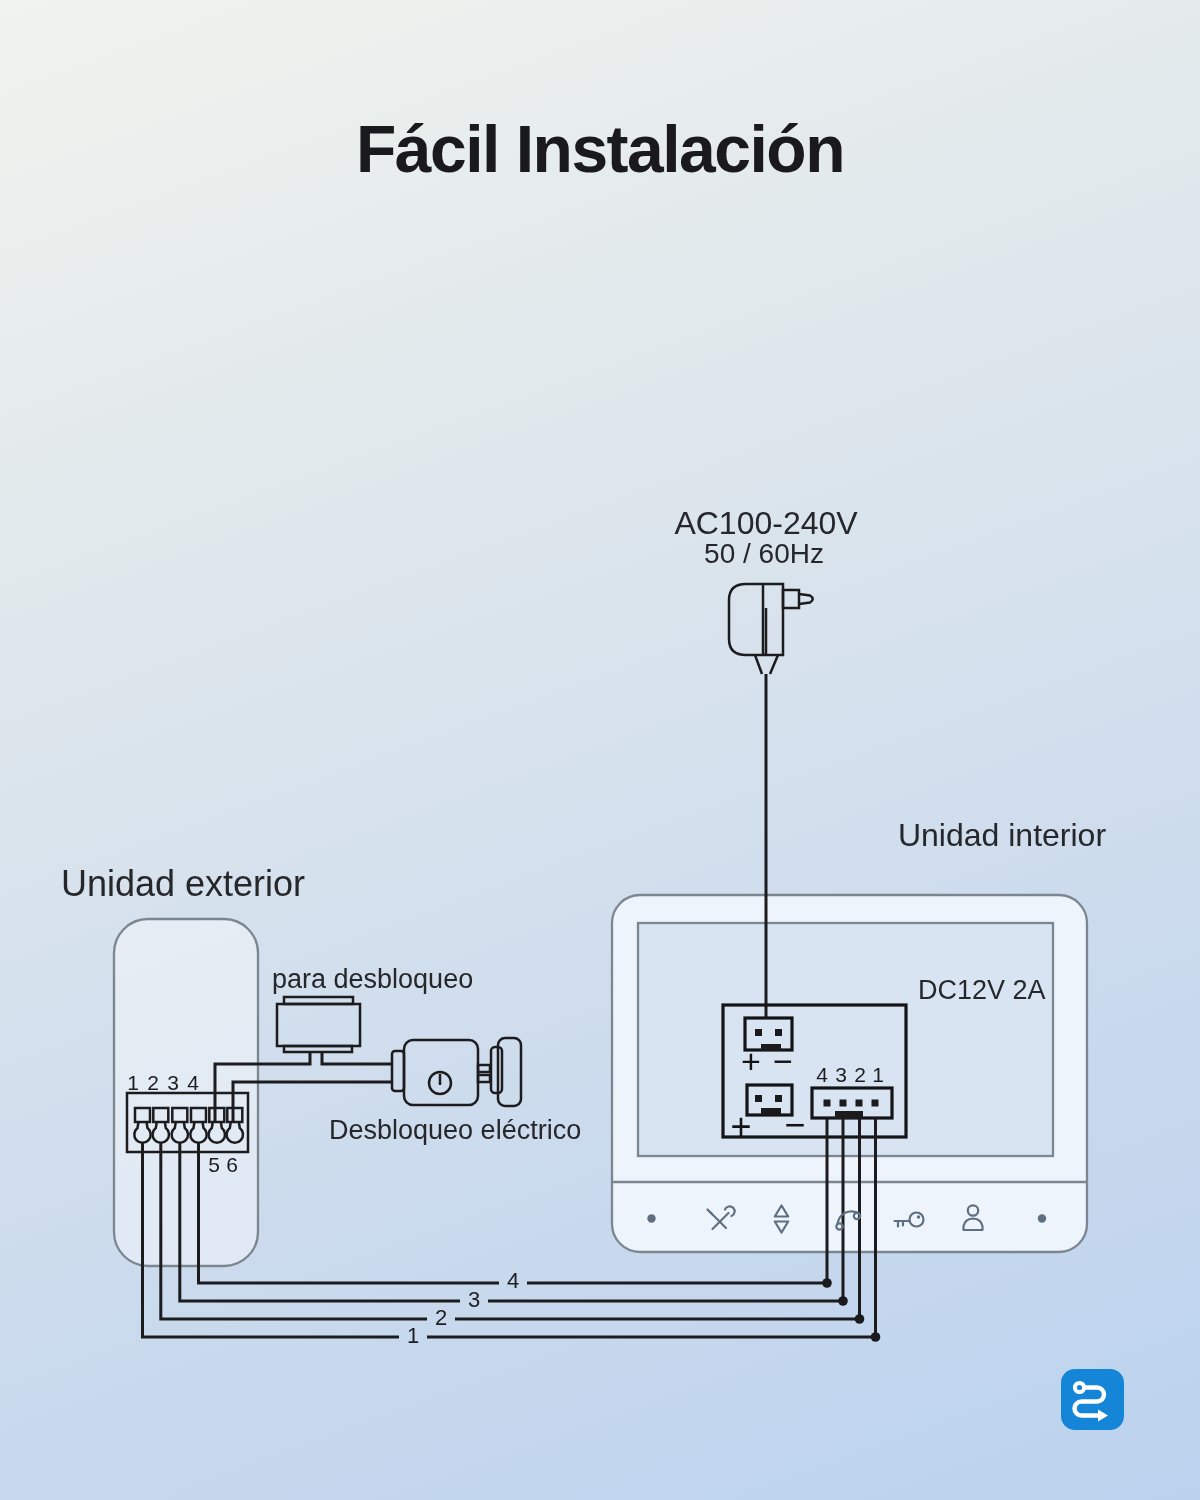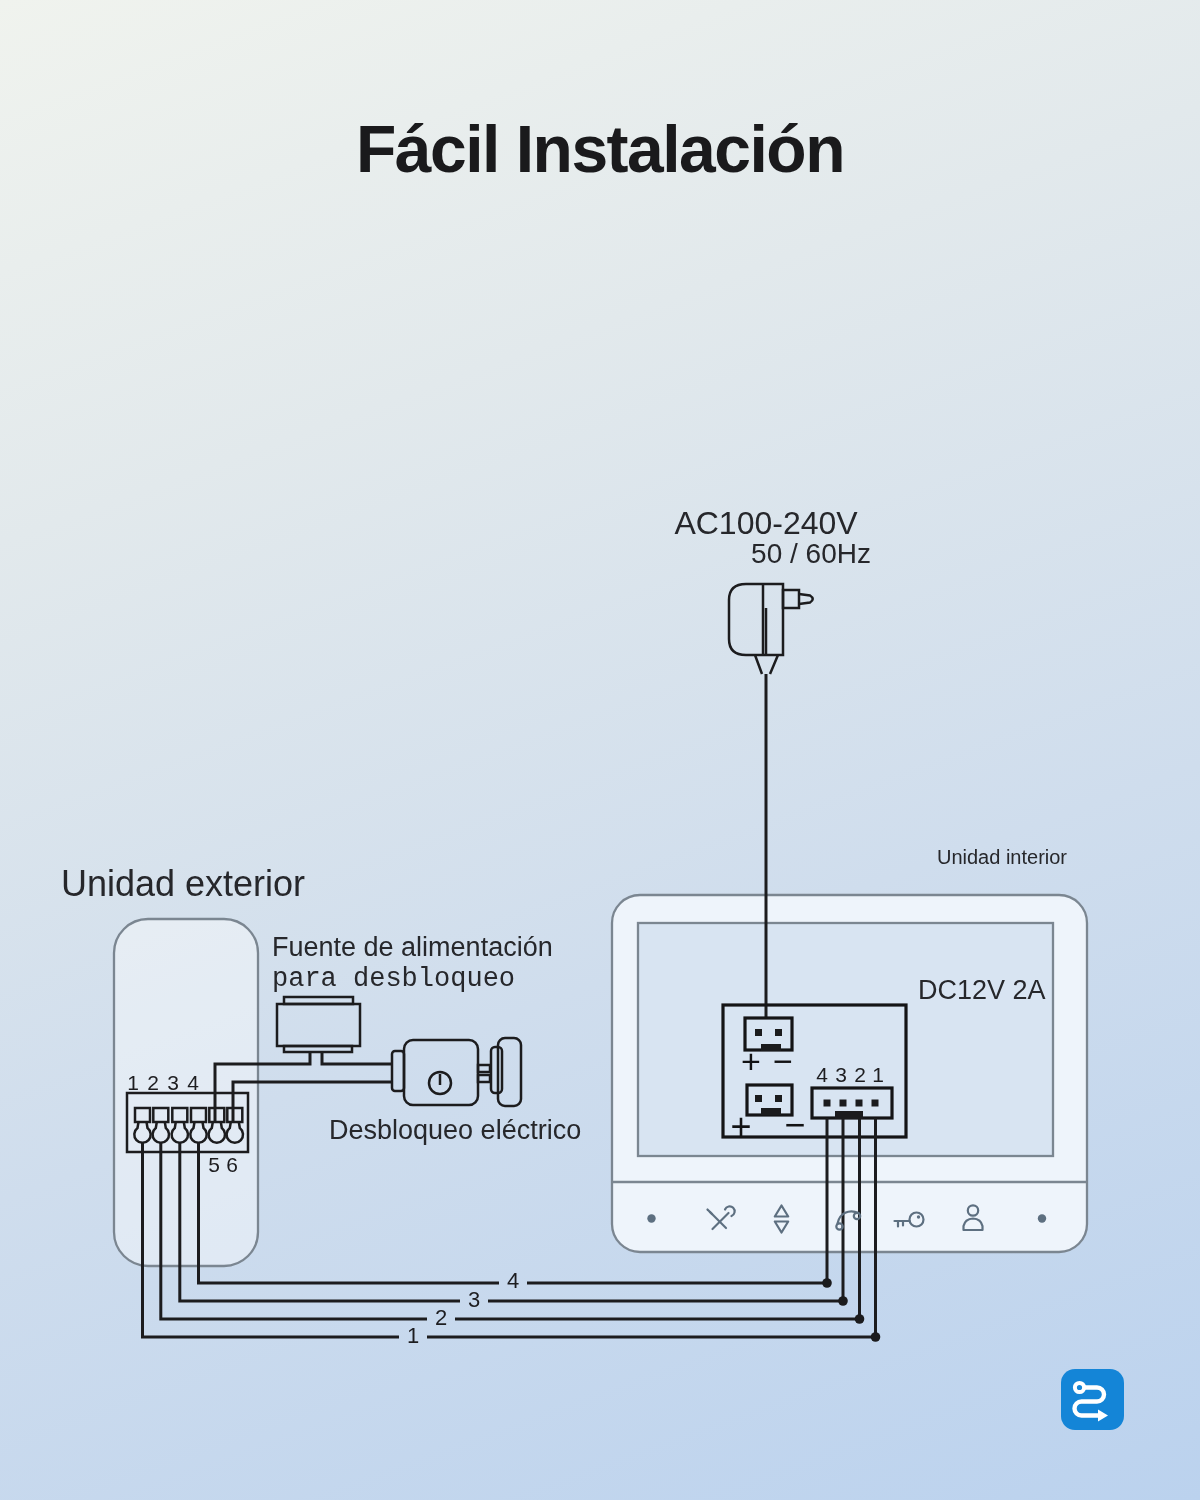--- a/index.html
+++ b/index.html
@@ -170,27 +170,26 @@
         <circle cx="1079.5" cy="1387.5" r="4.6" stroke="#ffffff" stroke-width="4" fill="none"></circle>
         <path d="M1085,1387.5 L1097,1387.5 A7,7 0 0 1 1097,1401.5 L1081.5,1401.5 A7,7 0 0 0 1081.5,1415.5 L1100,1415.5" stroke="#ffffff" stroke-width="4.4" fill="none" stroke-linecap="round" stroke-linejoin="round"></path>
         <path d="M1098,1409.5 L1108,1415.5 L1098,1421.5 Z" fill="#ffffff"></path>
       </g>
     </g>
   </svg>
 
   <div class="t tc title" style="left:600px;top:149px;">Fácil Instalación</div>
 
   <div class="t tc lbl" style="left:766px;top:523px;font-size:32px;">AC100-240V</div>
-  <div class="t tc lbl" style="left:764px;top:554px;font-size:28px;margin-left:47px;">50 / 60Hz</div>
-
-  <div class="t tc lbl" style="left:1002px;top:857px;font-size:20px;">Unidad interior</div>
+  <div class="t tc lbl" style="left:764px;top:554px;font-size:28px;">50 / 60Hz</div>
+
+  <div class="t tc lbl" style="left:1002px;top:835px;font-size:32px;">Unidad interior</div>
   <div class="t tc lbl" style="left:183px;top:884px;font-size:36px;">Unidad exterior</div>
 
-  <div class="t tl lbl" style="left:272px;top:947px;">Fuente de alimentación</div>
-  <div class="t tl lbl" style="left:272px;top:979px;font-family:Liberation Mono, monospace;">para desbloqueo</div>
+  <div class="t tl lbl" style="left:272px;top:979px;">para desbloqueo</div>
 
   <div class="t tl lbl" style="left:307px;top:1130px;margin-left:22px;">Desbloqueo eléctrico</div>
 
   <div class="t tl lbl" style="left:918px;top:990px;">DC12V 2A</div>
 
   <div class="t tc digit" style="left:822px;top:1074px;">4</div>
   <div class="t tc digit" style="left:841px;top:1074px;">3</div>
   <div class="t tc digit" style="left:860px;top:1074px;">2</div>
   <div class="t tc digit" style="left:878px;top:1074px;">1</div>
 

